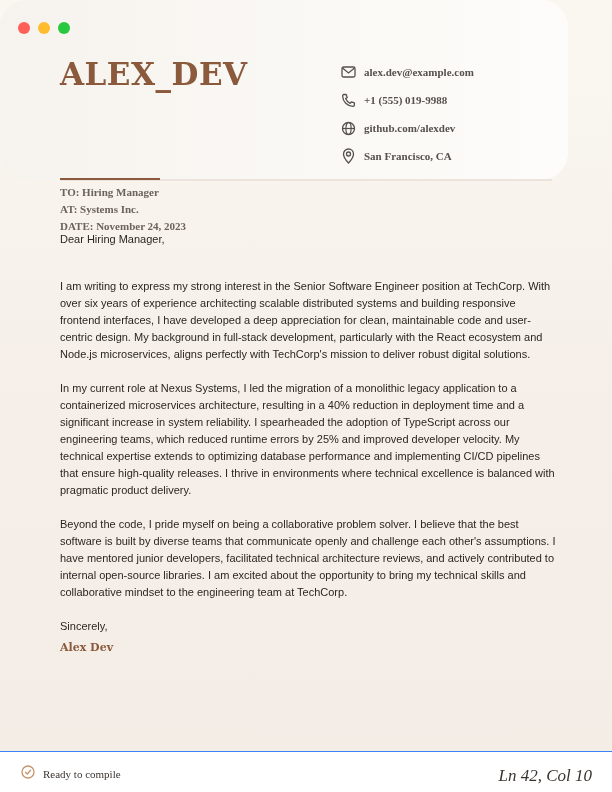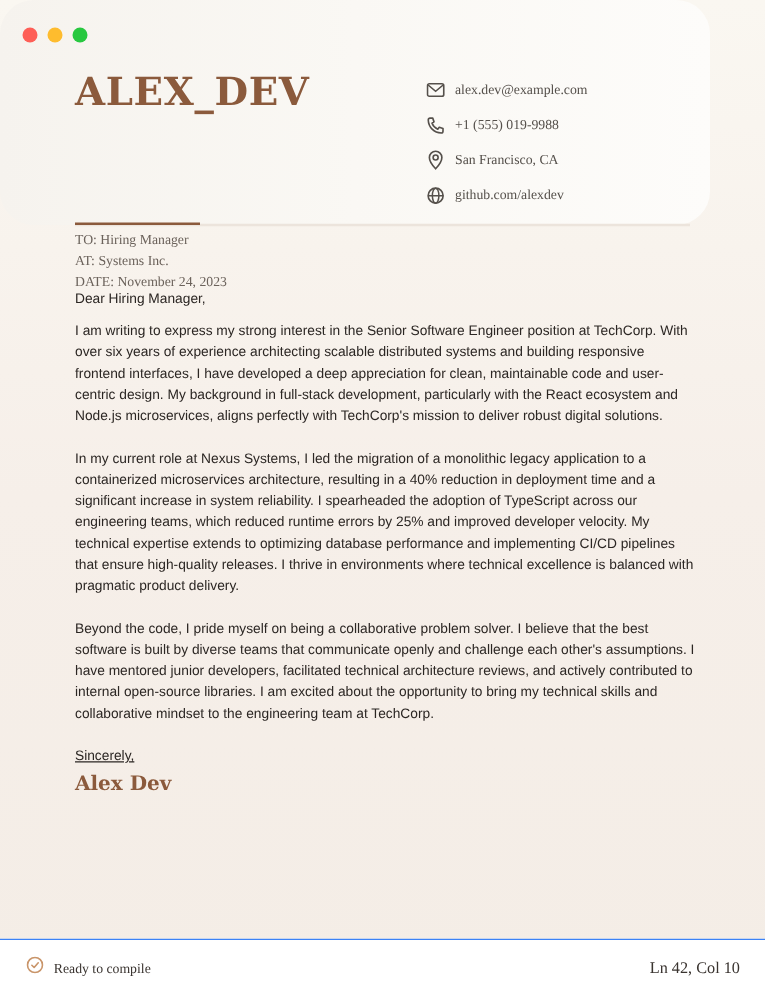--- a/index.html
+++ b/index.html
@@ -17,40 +17,40 @@
   .traffic { position:absolute; top:22px; left:18px; display:flex; gap:8px; }
   .dot { width:12px; height:12px; border-radius:50%; }
   .dot.red { background:#fe5f57; }
   .dot.yellow { background:#febc2e; }
   .dot.green { background:#28c840; }
   .name {
     position:absolute; left:60px; top:56px;
     font-family: "DejaVu Serif", serif; font-weight:bold;
     font-size:31px; letter-spacing:0.5px; color:#8b5a3c;
   }
-  .contacts { position:absolute; left:340px; top:58px; }
+  .contacts { position:absolute; left:340px; top:58px;font-weight:bold; }
   .contact { display:flex; align-items:center; height:28px; }
   .contact .ico { width:16px; height:16px; margin-right:8px; display:flex; align-items:center; justify-content:center; }
   .contact .txt { font-family:"Liberation Serif", serif; font-size:11px; color:#55504b; }
   .divider { position:absolute; left:60px; top:179px; width:492px; height:2px; background:#ece4dc; }
   .divider-accent { position:absolute; left:60px; top:178px; width:100px; height:2px; background:#8b5a3c; }
-  .meta { position:absolute; left:60px; top:184px; font-family:"Liberation Serif", serif; font-size:11px; color:#6b625b; }
+  .meta { position:absolute; left:60px; top:184px; font-family:"Liberation Serif", serif; font-size:11px; color:#6b625b;font-weight:bold; }
   .meta div { height:17px; line-height:17px; }
   .letter { position:absolute; left:60px; top:231px; width:496px; font-size:11px; line-height:17px; color:#2b2623; }
   .letter p { margin:0 0 17px 0; }
-  .letter .salute { margin:0 0 9px 0; }
-  .closing { margin:0 0 4px 0;text-decoration:underline; }
-  .signature { font-family:"DejaVu Serif", serif; font-weight:bold; font-size:16px; color:#8b5a3c; }
+  .letter .salute { margin:0 0 30px 0; }
+  .closing { margin:0 0 4px 0; }
+  .signature { font-family:"DejaVu Serif", serif; font-weight:bold; font-size:11px; color:#8b5a3c; }
   .statusbar {
     position:absolute; left:0; top:751px; width:612px; height:41px; background:#ffffff;
     border-top:1px solid #3b82f6;
   }
   .status-left { position:absolute; left:21px; top:13px; display:flex; align-items:center; }
   .status-left .txt { font-family:"Liberation Serif", serif; font-size:11px; color:#3a3430; margin-left:8px; }
-  .status-right { position:absolute; right:20px; top:14px; font-family:"Liberation Serif", serif; font-size:13px; color:#3a3430; }
+  .status-right { position:absolute; right:20px; top:14px; font-family:"Liberation Serif", serif; font-size:17px; color:#3a3430;font-style:italic; }
 </style>
 </head>
 <body>
 
 <div class="header">
   <div class="traffic">
     <div class="dot red"></div>
     <div class="dot yellow"></div>
     <div class="dot green"></div>
   </div>
@@ -70,36 +70,36 @@
     <div class="contact">
       <span class="ico">
         <svg width="15" height="15" viewBox="0 0 15 15">
             <path d="M3 1.5 L5.2 1.5 L6.2 4.5 L4.6 5.6 C5.4 7.6 7.2 9.5 9.2 10.4 L10.4 8.8 L13.4 9.8 L13.4 12 C13.4 12.8 12.8 13.4 12 13.4 C6.2 13.2 1.8 8.8 1.6 3 C1.6 2.1 2.2 1.5 3 1.5 Z" fill="none" stroke="#55504b" stroke-width="1.3" stroke-linejoin="round"></path>
           </svg>
       </span>
       <span class="txt">+1 (555) 019-9988</span>
     </div>
     <div class="contact">
       <span class="ico">
-        <svg width="13" height="16" viewBox="0 0 13 16">
-            <path d="M6.5 15 C6.5 15 1.5 9.8 1.5 6 C1.5 3.2 3.7 1 6.5 1 C9.3 1 11.5 3.2 11.5 6 C11.5 9.8 6.5 15 6.5 15 Z" fill="none" stroke="#55504b" stroke-width="1.3"></path>
-            <circle cx="6.5" cy="6" r="2" fill="none" stroke="#55504b" stroke-width="1.3"></circle>
-          </svg>
-      </span>
-      <span class="txt">San Francisco, CA</span>
-    </div>
-    <div class="contact">
-      <span class="ico">
         <svg width="15" height="15" viewBox="0 0 15 15">
             <circle cx="7.5" cy="7.5" r="6" fill="none" stroke="#55504b" stroke-width="1.3"></circle>
             <ellipse cx="7.5" cy="7.5" rx="2.6" ry="6" fill="none" stroke="#55504b" stroke-width="1.2"></ellipse>
             <line x1="1.5" y1="7.5" x2="13.5" y2="7.5" stroke="#55504b" stroke-width="1.2"></line>
           </svg>
       </span>
       <span class="txt">github.com/alexdev</span>
+    </div>
+    <div class="contact">
+      <span class="ico">
+        <svg width="13" height="16" viewBox="0 0 13 16">
+            <path d="M6.5 15 C6.5 15 1.5 9.8 1.5 6 C1.5 3.2 3.7 1 6.5 1 C9.3 1 11.5 3.2 11.5 6 C11.5 9.8 6.5 15 6.5 15 Z" fill="none" stroke="#55504b" stroke-width="1.3"></path>
+            <circle cx="6.5" cy="6" r="2" fill="none" stroke="#55504b" stroke-width="1.3"></circle>
+          </svg>
+      </span>
+      <span class="txt">San Francisco, CA</span>
     </div>
   </div>
 </div>
 
 <div class="divider"></div>
 <div class="divider-accent"></div>
 
 <div class="meta">
   <div>TO: Hiring Manager</div>
   <div>AT: Systems Inc.</div>

